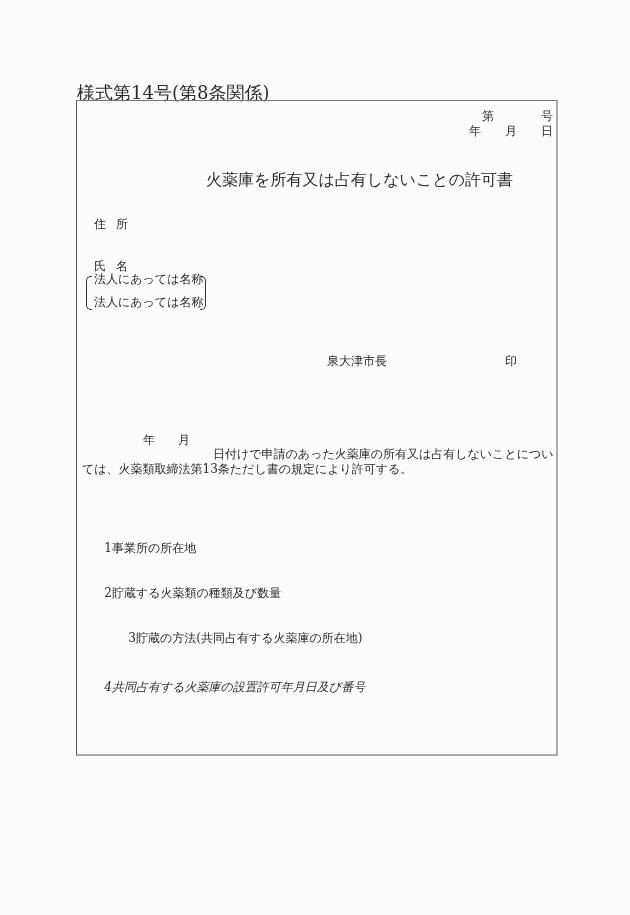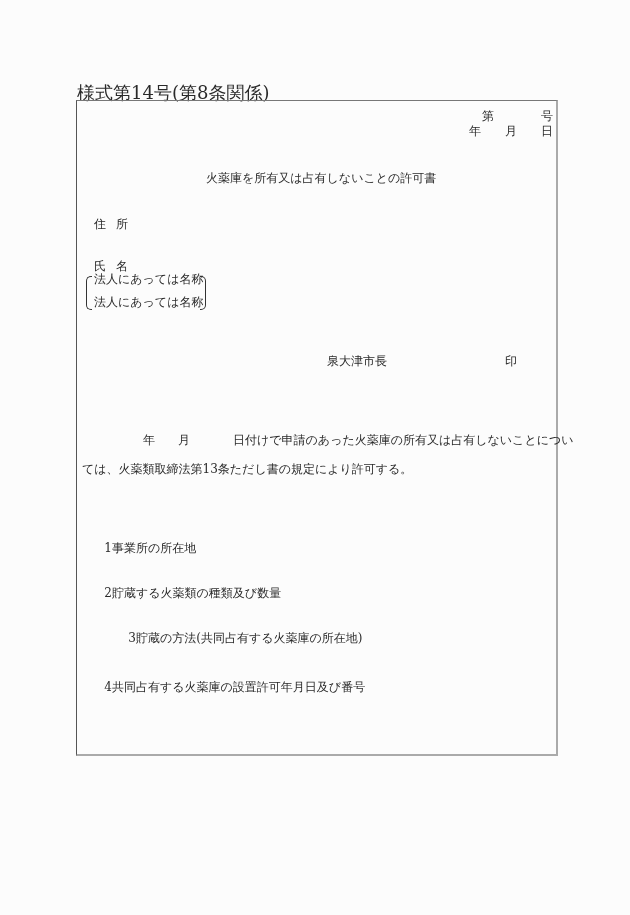--- a/index.html
+++ b/index.html
@@ -32,21 +32,21 @@
       border-top: 1px solid #777;
       border-right: 2px solid #aaa;
       border-bottom: 2px solid #aaa;
       box-sizing: content-box;
     }
     .ref-no-label { left: 482px; top: 110px; }
     .ref-go-label { left: 541px; top: 110px; }
     .date-year { left: 469px; top: 125px; }
     .date-month { left: 505px; top: 125px; }
     .date-day { left: 541px; top: 125px; }
-    .doc-title { left: 206px; top: 172px; font-size: 12px; }
+    .doc-title { left: 206px; top: 172px; font-size: 16px; }
     .addr-label { left: 94px; top: 218px; letter-spacing: 10px; }
     .name-label { left: 94px; top: 260px; letter-spacing: 10px; }
     .corp-bracket {
       position: absolute;
       left: 86px;
       top: 276px;
       width: 120px;
       height: 34px;
     }
     .corp-bracket .br-left, .corp-bracket .br-right {
@@ -65,28 +65,28 @@
       right: 0;
       border-left: none;
       border-radius: 0 5px 5px 0;
     }
     .corp-line1 { left: 94px; top: 273px; text-align: right; }
     .corp-line2 { left: 94px; top: 296px; }
     .mayor { left: 327px; top: 355px; }
     .seal { left: 505px; top: 355px; }
     .body-year { left: 143px; top: 434px; }
     .body-month { left: 178px; top: 434px; }
-    .body-rest { left: 213px; top: 434px; margin-left: 20px; }
+    .body-rest { left: 213px; top: 448px; }
     .body-line2 { left: 82px; top: 463px; }
     .item { left: 94px; text-align: right; }
     .item .num { display: inline-block; width: 18px; }
     .item1 { top: 542px; }
     .item2 { top: 587px; }
     .item3 { top: 632px; margin-left: 24px; }
-    .item4 { top: 681px; }
+    .item4 { top: 681px; font-style: italic; }
   </style>
 </head>
 <body>
 
 <div class="abs form-number">様式第14号(第8条関係)</div>
 
 <div class="doc-box"></div>
 
 <div class="abs ref-no-label">第</div>
 <div class="abs ref-go-label">号</div>

